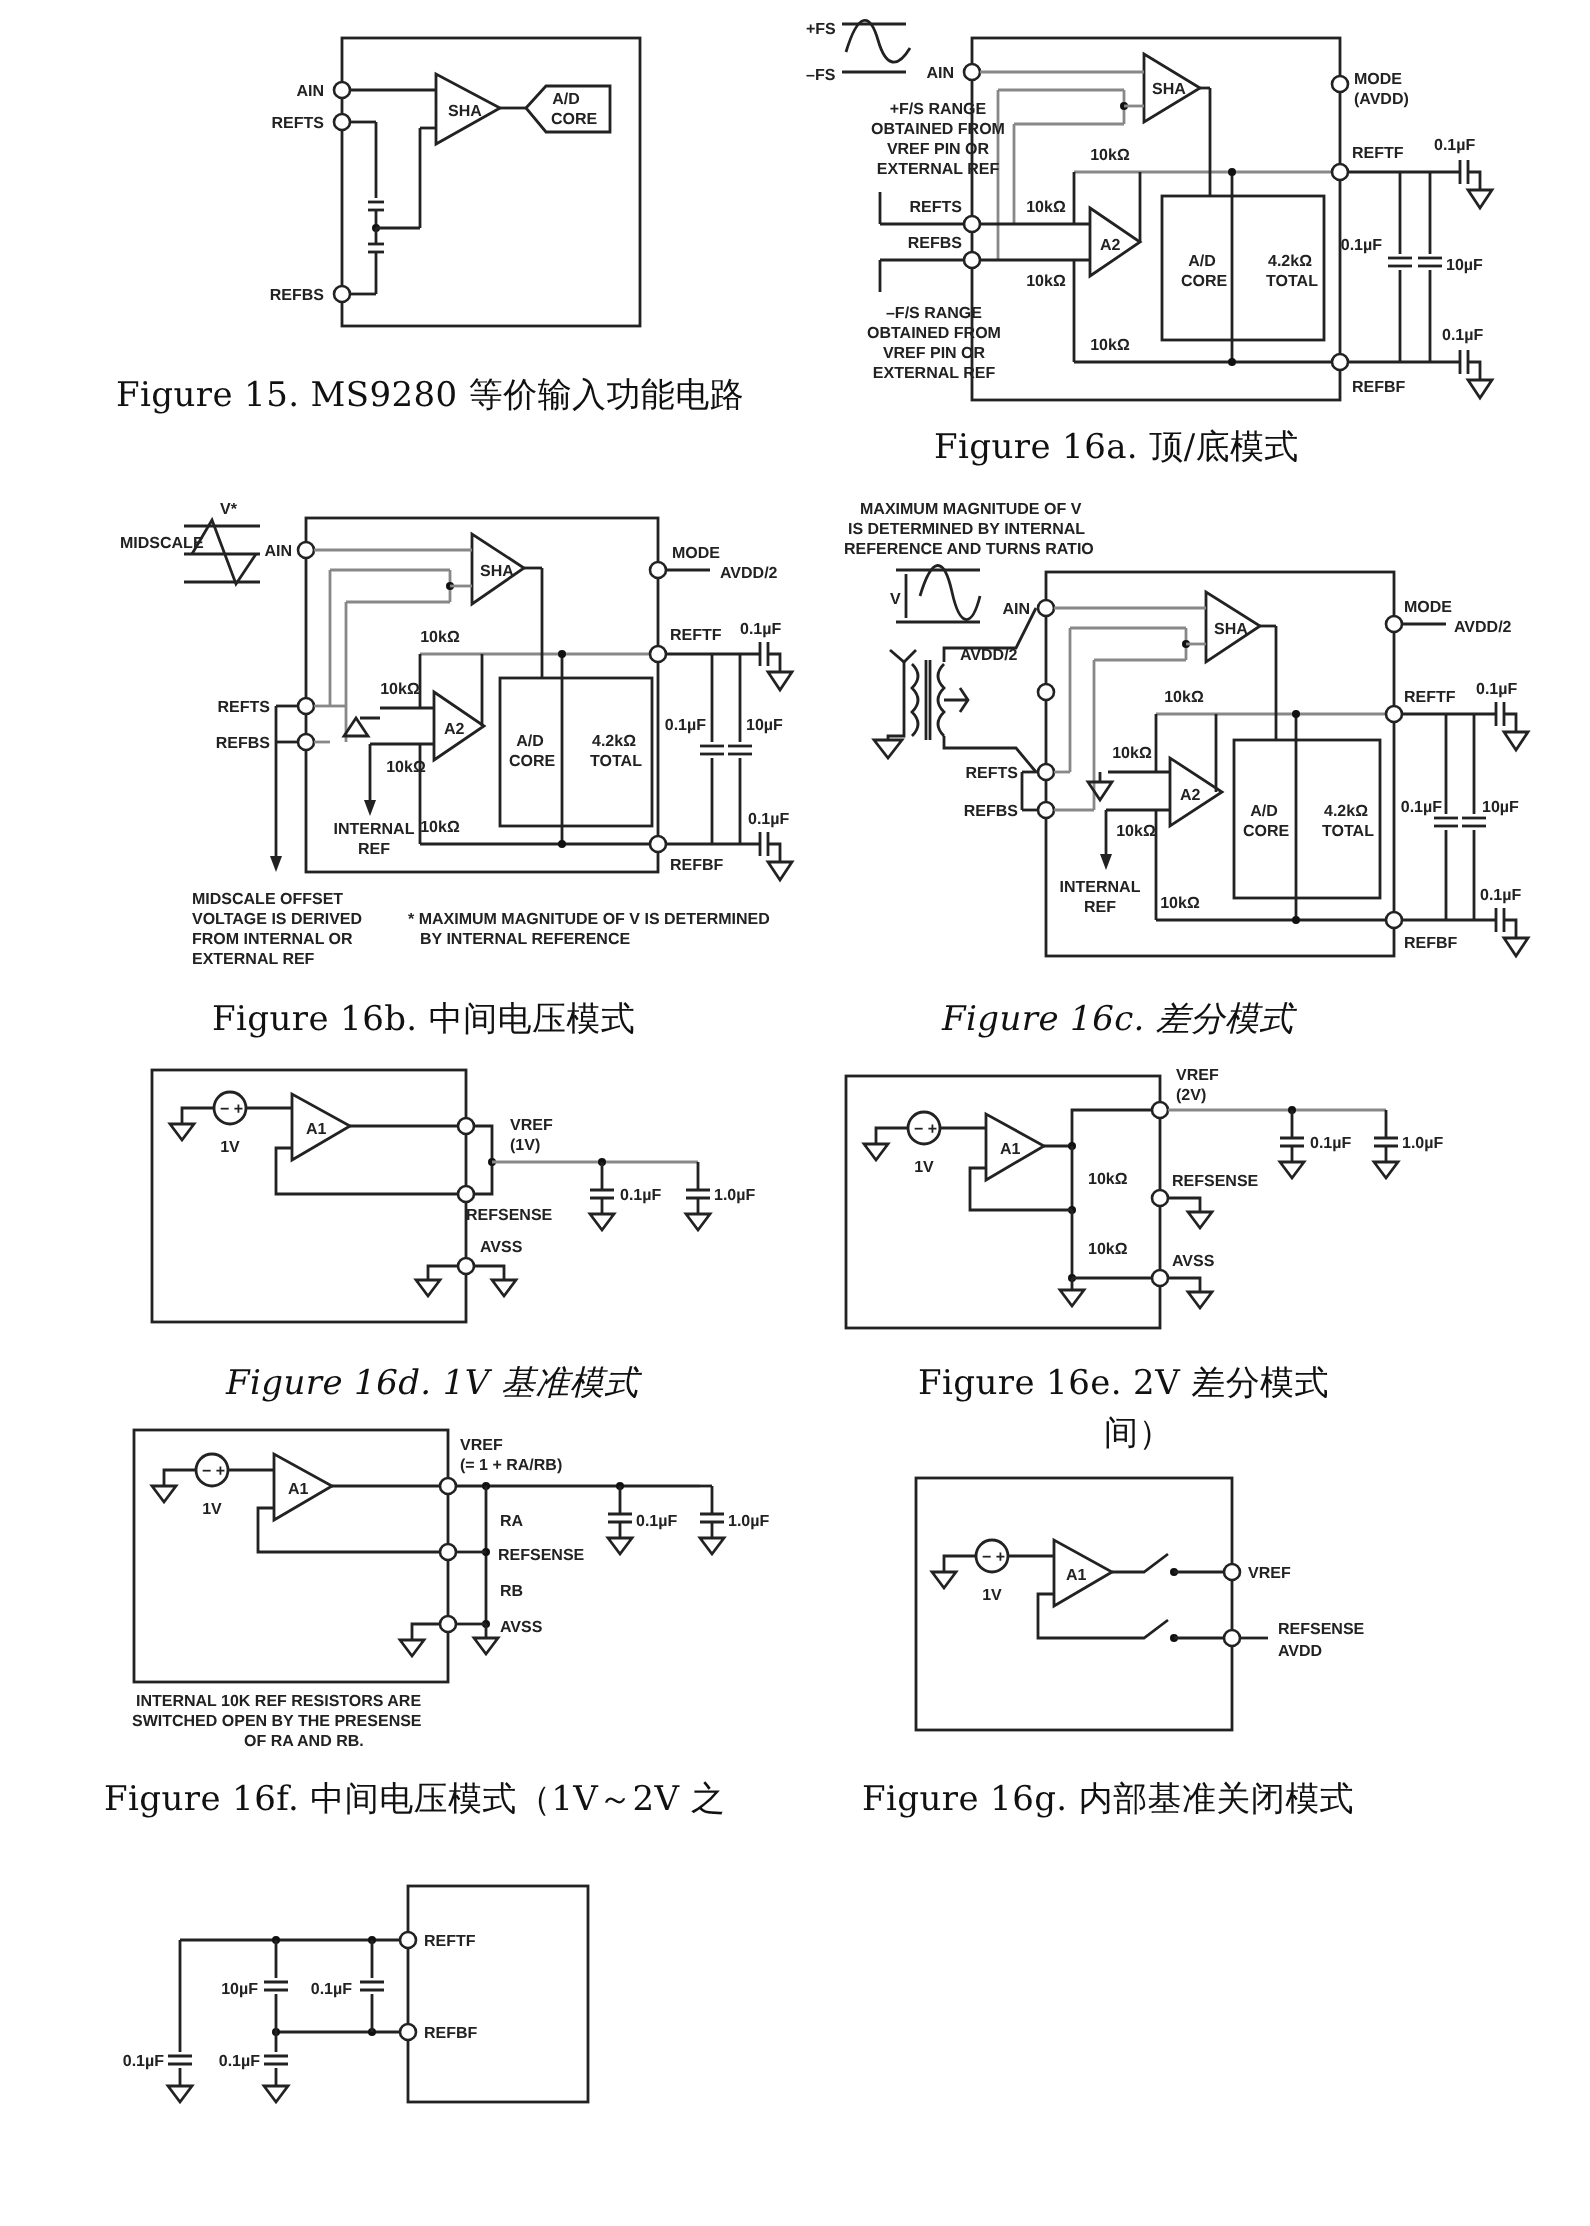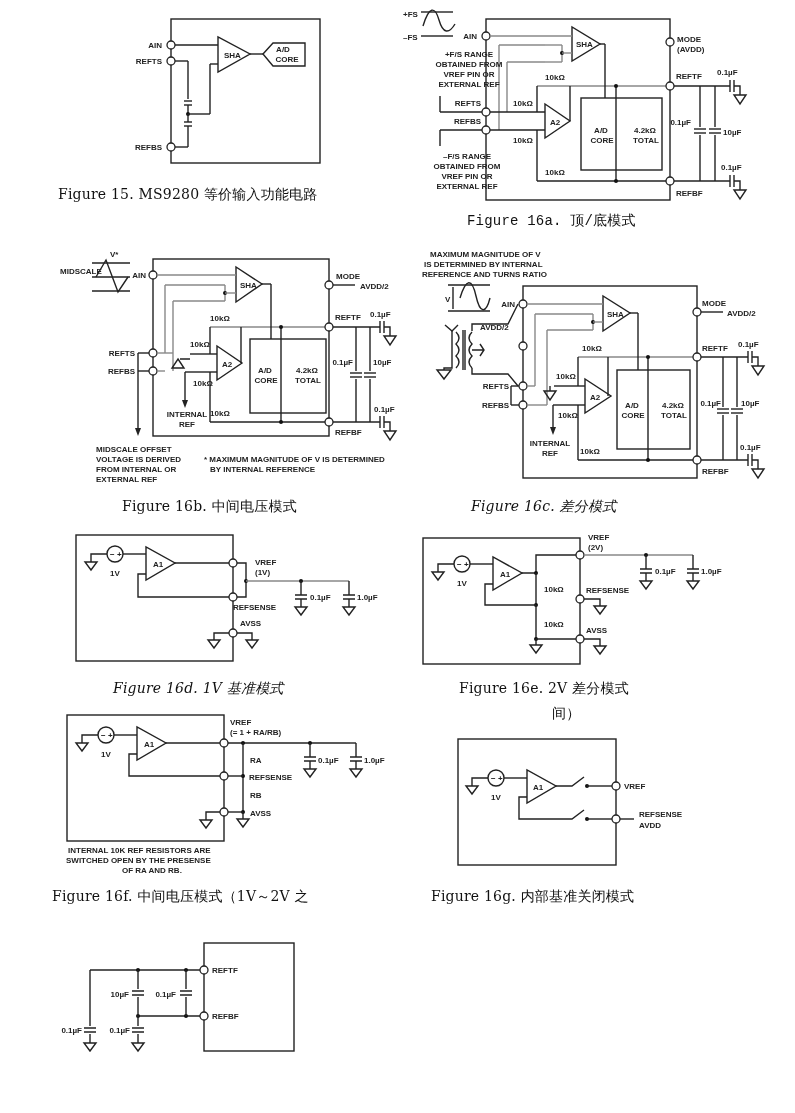--- a/index.html
+++ b/index.html
@@ -1,19 +1,19 @@
 <!DOCTYPE html>
 <html><head>
 <meta charset="utf-8">
 <style>
   html, body { margin:0; padding:0; background:#ffffff; }
   body { width:795px; height:1113px; position:relative; overflow:hidden; font-family:"Liberation Sans", sans-serif; }
   .fig { position:absolute; }
   .fig svg { position:absolute; left:0; top:0; overflow:visible; }
-  .caption { position:absolute; font-family:"DejaVu Serif", "Liberation Serif", serif; font-size:14px; color:#111; white-space:nowrap; letter-spacing:0.2px; }
+  .caption { position:absolute; font-family:"DejaVu Serif", "Liberation Serif", serif; font-size:17px; color:#111; white-space:nowrap; letter-spacing:0.2px; }
   svg text { font-family:"Liberation Sans", sans-serif; font-weight:bold; fill:#222; }
   .w { stroke:#222; stroke-width:1.4; fill:none; }
   .wg { stroke:#888; stroke-width:1.4; fill:none; }
   .pin { stroke:#222; stroke-width:1.3; fill:#fff; }
   .dot { fill:#111; }
   .lbls { font-size:8px; }
 </style>
 </head>
 <body>
 
@@ -134,21 +134,21 @@
     <line x1="335" y1="80" x2="335" y2="92" class="w"></line>
     <line x1="339" y1="80" x2="339" y2="92" class="w"></line>
     <path d="M339,86 H345 V95 M339,95 L351,95 L345,104 Z" class="w"></path>
     <text x="322" y="75" class="lbls">0.1µF</text>
     <line x1="335" y1="175" x2="335" y2="187" class="w"></line>
     <line x1="339" y1="175" x2="339" y2="187" class="w"></line>
     <path d="M339,181 H345 V190 M339,190 L351,190 L345,199 Z" class="w"></path>
     <text x="326" y="170" class="lbls">0.1µF</text>
   </svg>
 </div>
-<div class="caption" style="left:467px;top:212px;font-family:Liberation Mono, monospace;">Figure 16a. 顶/底模式</div>
+<div class="caption" style="left:467px;top:212px;">Figure 16a. 顶/底模式</div>
 
 <div class="fig" style="left:40px;top:240px;width:370px;height:250px;">
   <svg width="370" height="250">
     <text x="20" y="34" class="lbls">MIDSCALE</text>
     <text x="70" y="17" class="lbls">V*</text>
     <line x1="52" y1="23" x2="90" y2="23" class="w"></line>
     <line x1="52" y1="37" x2="90" y2="37" class="w"></line>
     <line x1="52" y1="51" x2="90" y2="51" class="w"></line>
     <path d="M56,37 L66,20 L78,52 L88,37" class="w"></path>
     <rect x="113" y="19" width="176" height="177" class="w"></rect>
@@ -232,21 +232,21 @@
     <path d="M344,182 H350 V191 M344,191 L356,191 L350,200 Z" class="w"></path>
     <text x="334" y="172" class="lbls">0.1µF</text>
     <text x="56" y="212" class="lbls">MIDSCALE OFFSET</text>
     <text x="56" y="222" class="lbls">VOLTAGE IS DERIVED</text>
     <text x="56" y="232" class="lbls">FROM INTERNAL OR</text>
     <text x="56" y="242" class="lbls">EXTERNAL REF</text>
     <text x="164" y="222" class="lbls">* MAXIMUM MAGNITUDE OF V IS DETERMINED</text>
     <text x="170" y="232" class="lbls">BY INTERNAL REFERENCE</text>
   </svg>
 </div>
-<div class="caption" style="left:106px;top:498px;margin-left:16px;">Figure 16b. 中间电压模式</div>
+<div class="caption" style="left:106px;top:498px;">Figure 16b. 中间电压模式</div>
 
 <div class="fig" style="left:420px;top:240px;width:395px;height:245px;">
   <svg width="395" height="245">
     <text x="10" y="17" class="lbls">MAXIMUM MAGNITUDE OF V</text>
     <text x="4" y="27" class="lbls">IS DETERMINED BY INTERNAL</text>
     <text x="2" y="37" class="lbls">REFERENCE AND TURNS RATIO</text>
     <line x1="28" y1="45" x2="70" y2="45" class="w"></line>
     <line x1="28" y1="71" x2="70" y2="71" class="w"></line>
     <line x1="33" y1="47" x2="33" y2="69" class="w"></line>
     <text x="25" y="62" class="lbls">V</text>

